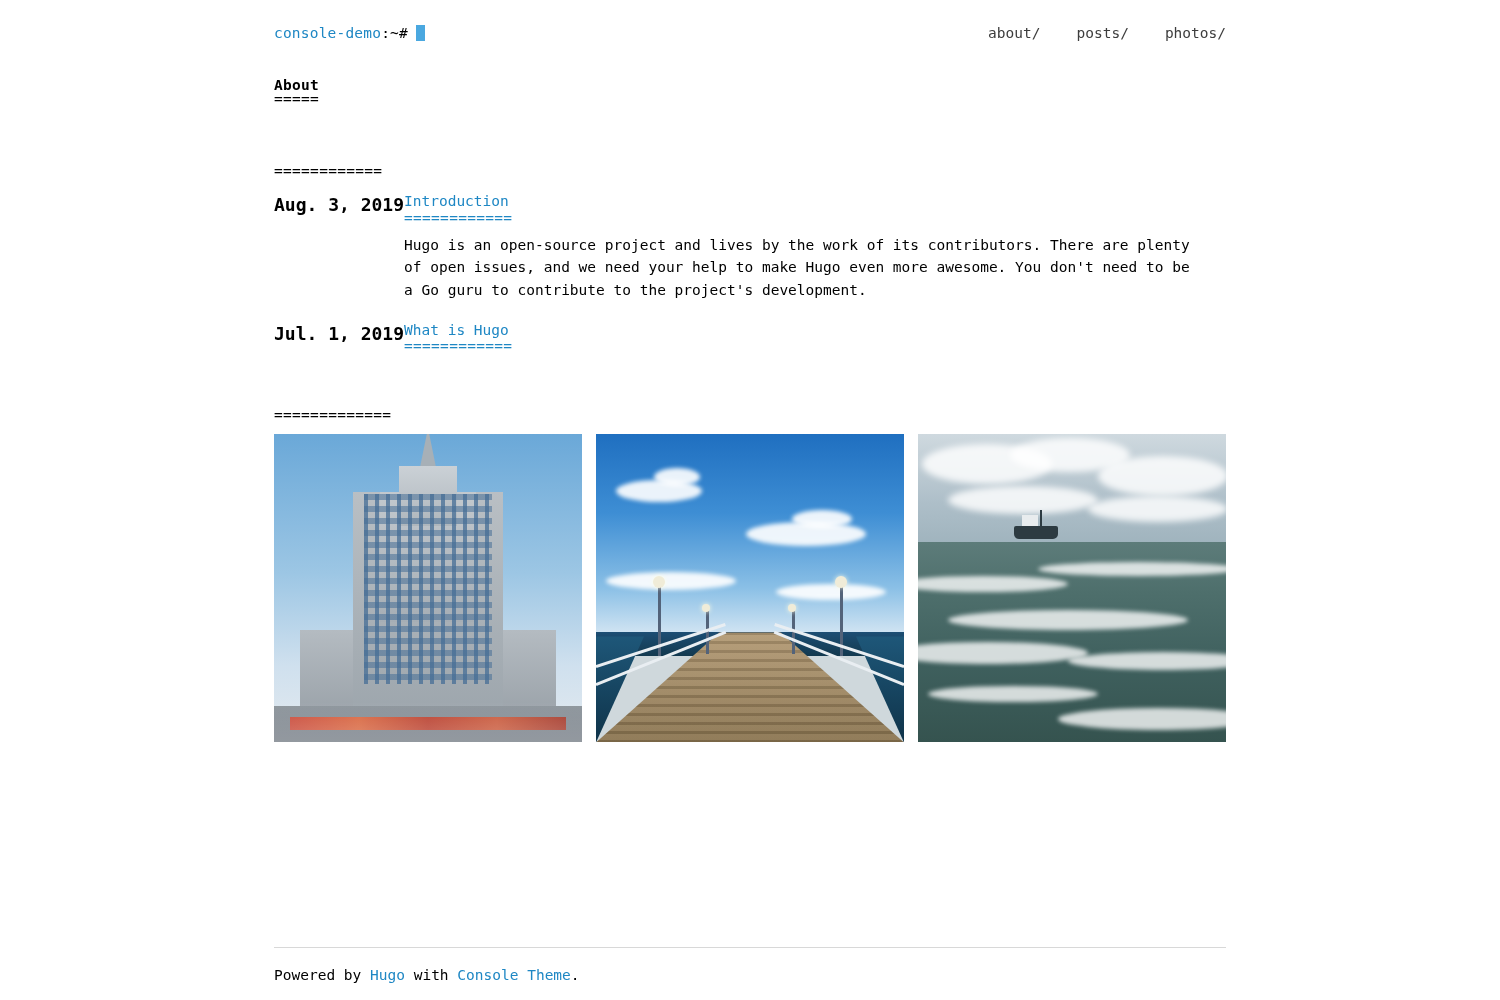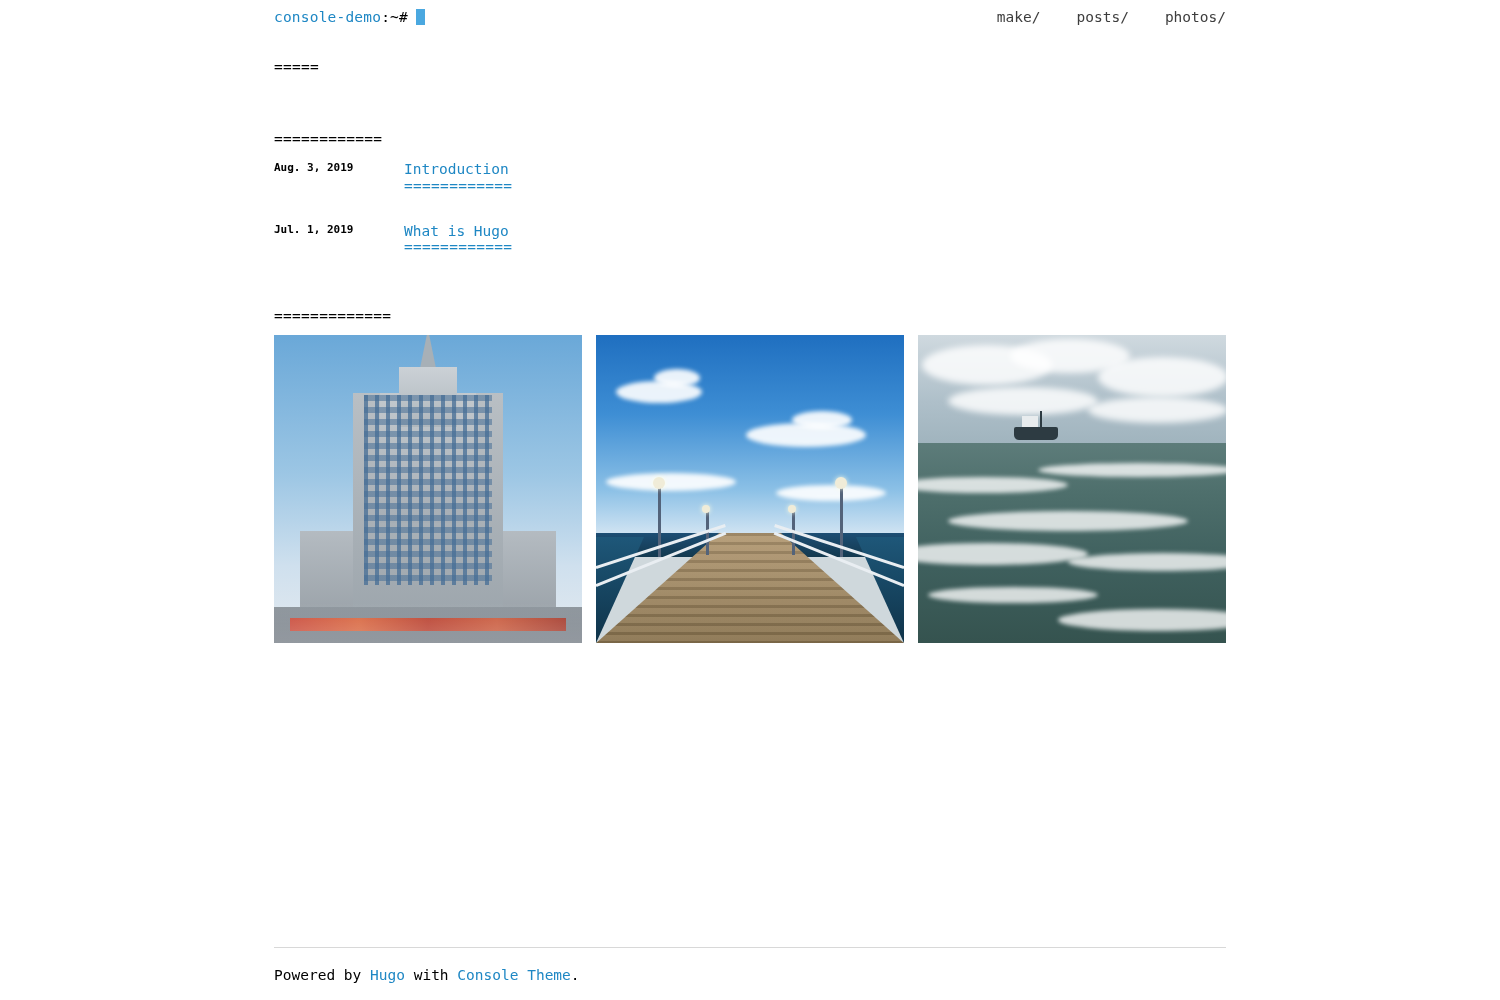--- a/index.html
+++ b/index.html
@@ -18,21 +18,21 @@
     overflow: hidden;
   }
   .page {
     width: 1500px;
     height: 1000px;
     position: relative;
   }
   .wrap {
     width: 952px;
     margin: 0 auto;
-    padding-top: 0;
+    padding-top: 16px;
   }
   
   .header {
     display: flex;
     align-items: center;
     justify-content: space-between;
     height: 34px;
     margin-bottom: 28px;
   }
   .brand {
@@ -87,21 +87,21 @@
   .posts { margin-top: 14px; margin-bottom: 48px; }
   .post {
     display: flex;
     align-items: flex-start;
     margin-bottom: 18px;
   }
   .post-date {
     width: 130px;
     flex: 0 0 130px;
     font-weight: bold;
-    font-size: 11px;
+    font-size: 18px;
     padding-top: 1px;
     white-space: nowrap;
   }
   .post-body { flex: 1; }
   .post-title {
     color: #1e87c4;
     font-weight: normal;
     font-size: 14.5px;
     text-decoration: none;
     line-height: 1.1;
@@ -313,40 +313,42 @@
 <body>
 
 <div class="page">
   <div class="wrap">
 
     <div class="header">
       <div class="brand">
         <a href="#">console-demo</a><span class="path">:~#</span><span class="cursor"></span>
       </div>
       <div class="nav">
-        <a href="#">make/</a>
+        <a href="#">about/</a>
         <a href="#">posts/</a>
         <a href="#">photos/</a>
       </div>
     </div>
 
     <div class="about-block">
+      <div class="sec-title">About</div>
       <div class="sec-underline">=====</div>
     </div>
 
     <div>
       <div class="sec-underline">============</div>
 
       <div class="posts">
 
         <div class="post">
           <div class="post-date">Aug. 3, 2019</div>
           <div class="post-body">
             <a class="post-title" href="#">Introduction</a>
             <div class="post-underline">============</div>
+            <div class="post-summary">Hugo is an open-source project and lives by the work of its contributors. There are plenty of open issues, and we need your help to make Hugo even more awesome. You don't need to be a Go guru to contribute to the project's development.</div>
           </div>
         </div>
 
         <div class="post">
           <div class="post-date">Jul. 1, 2019</div>
           <div class="post-body">
             <a class="post-title" href="#">What is Hugo</a>
             <div class="post-underline">============</div>
           </div>
         </div>

